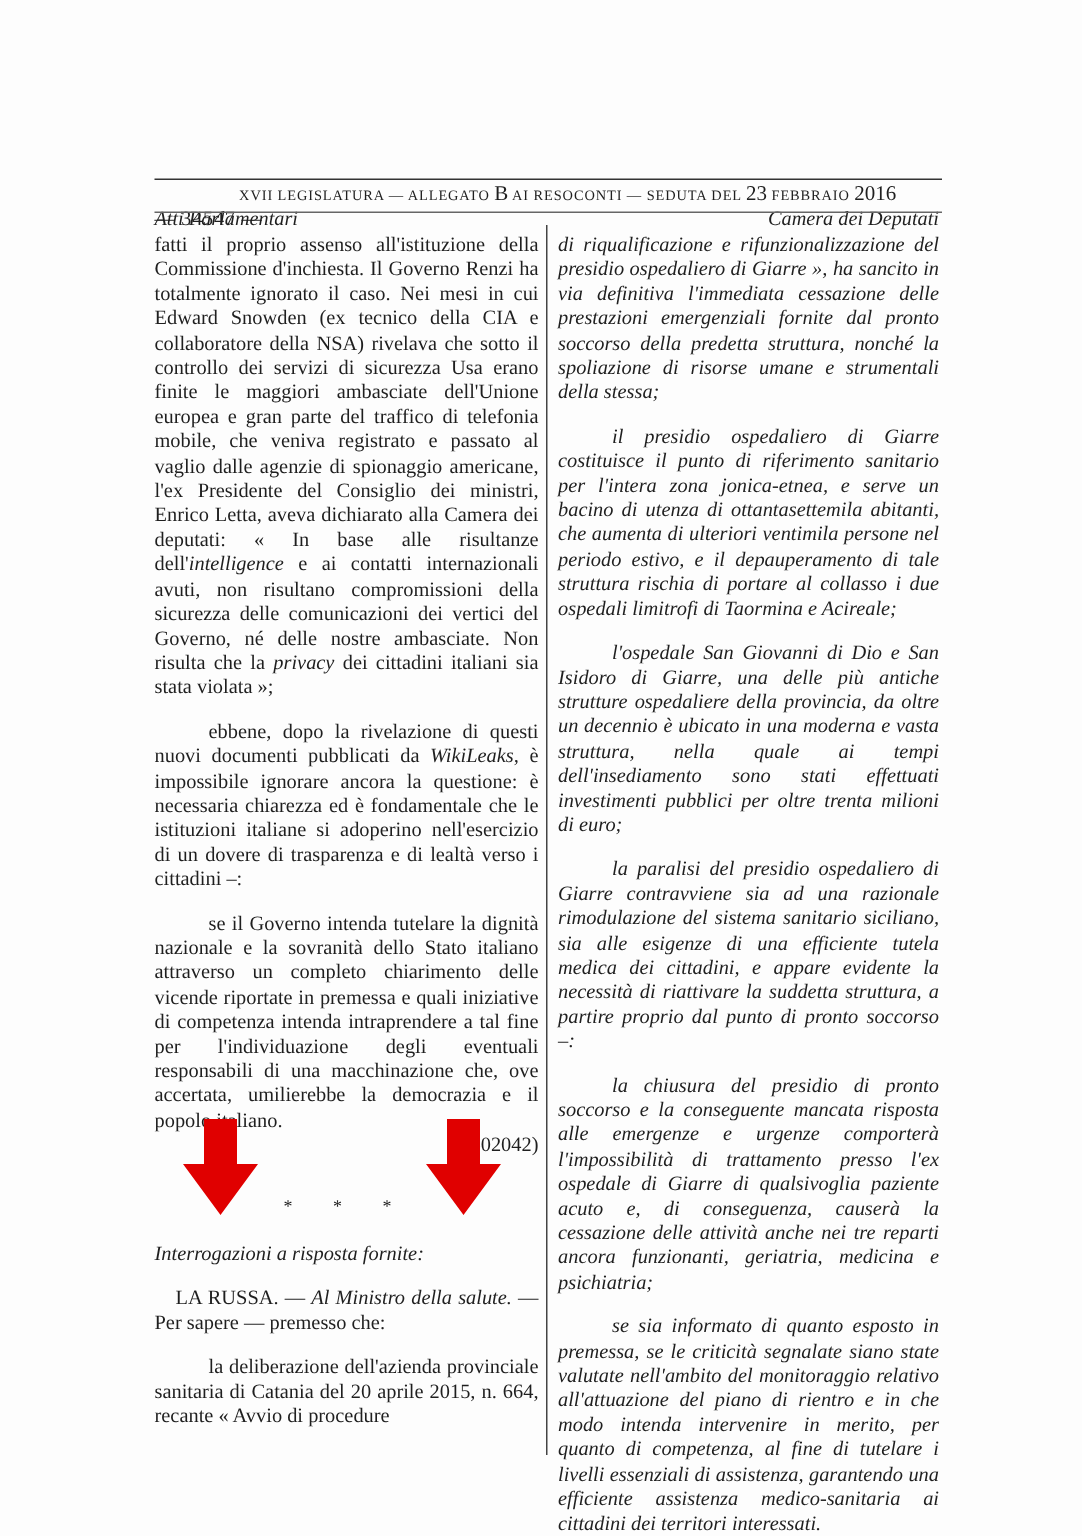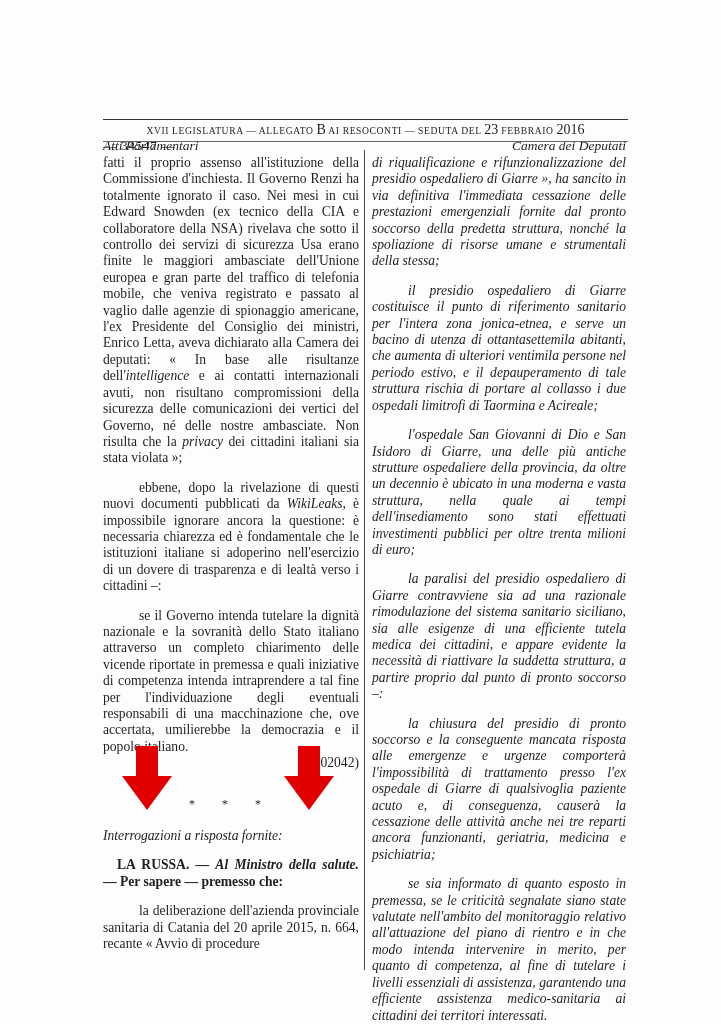--- a/index.html
+++ b/index.html
@@ -11,21 +11,21 @@
   .hdr-top {
     position: absolute; left: 103px; top: 99px; width: 523px; height: 20px;
     font-size: 13.5px;
     margin-top: 39px;
   }
   .hdr-top .left { position: absolute; left: 0; top: 0; font-style: italic; }
   .hdr-top .center { position: absolute; left: 0; right: 0; top: 0; letter-spacing: 0.5px; }
   .hdr-top .right { position: absolute; right: 0; top: 0; font-style: italic; }
   .rule1 { position: absolute; left: 103px; top: 119px; width: 525px; height: 0; border-top: 1.6px solid #333; }
   .hdr-sub {
-    position: absolute; left: 103px; top: 121px; width: 525px; text-align: center;
+    position: absolute; left: 116px; top: 121px; width: 525px; text-align: center;
     font-size: 9.6px; letter-spacing: 0.6px; line-height: 18px;
   }
   .hdr-sub .big { font-size: 14px; letter-spacing: 0; }
   .rule2 { position: absolute; left: 103px; top: 141px; width: 525px; height: 0; border-top: 1px solid #666; }
   .col {
     position: absolute; top: 155px; font-size: 13.6px; line-height: 16.4px;
     text-align: justify; hyphens: manual;
   }
   .col-left { left: 103px; width: 256px; }
   .col-right { left: 372px; width: 254px; font-style: italic; }
@@ -56,21 +56,21 @@
   </div>
   <div class="rule2"></div>
 
   <div class="col col-left">
     <p><span>fatti il proprio assenso all'istituzione della Commissione d'inchiesta. Il Governo Renzi ha totalmente ignorato il caso. Nei mesi in cui Edward Snowden (ex tecnico della CIA e collaboratore della NSA) rivelava che sotto il controllo dei servizi di sicurezza Usa erano finite le maggiori ambasciate dell'Unione europea e gran parte del traffico di telefonia mobile, che veniva registrato e passato al vaglio dalle agenzie di spionaggio americane, l'ex Presidente del Consiglio dei ministri, Enrico Letta, aveva dichiarato alla Camera dei deputati: « In base alle risultanze dell'</span><span class="it">intelligence</span><span> e ai contatti internazionali avuti, non risultano compromissioni della sicurezza delle comunicazioni dei vertici del Governo, né delle nostre ambasciate. Non risulta che la </span><span class="it">privacy</span><span> dei cittadini italiani sia stata violata »;</span></p>
     <p class="indent gap"><span>ebbene, dopo la rivelazione di questi nuovi documenti pubblicati da </span><span class="it">WikiLeaks</span><span>, è impossibile ignorare ancora la questione: è necessaria chiarezza ed è fondamentale che le istituzioni italiane si adoperino nell'esercizio di un dovere di trasparenza e di lealtà verso i cittadini –:</span></p>
     <p class="indent gap">se il Governo intenda tutelare la dignità nazionale e la sovranità dello Stato italiano attraverso un completo chiarimento delle vicende riportate in premessa e quali iniziative di competenza intenda intraprendere a tal fine per l'individuazione degli eventuali responsabili di una macchinazione che, ove accertata, umilierebbe la democrazia e il popolo italiano.</p>
     <p class="ref">(3-02042)</p>
     <p class="stars">* * *</p>
     <p class="subtitle">Interrogazioni a risposta fornite:</p>
-    <p class="indent gap" style="text-indent:14px;font-weight:bold;"><span>LA RUSSA. — </span><span class="it">Al Ministro della salute.</span><span> — Per sapere — premesso che:</span></p>
+    <p class="indent gap" style="text-indent:14px;"><span>LA RUSSA. — </span><span class="it">Al Ministro della salute.</span><span> — Per sapere — premesso che:</span></p>
     <p class="indent gap">la deliberazione dell'azienda provinciale sanitaria di Catania del 20 aprile 2015, n. 664, recante « Avvio di procedure</p>
   </div>
 
   <div class="divider" style="top:150px; height:820px;"></div>
 
   <div class="col col-right">
     <p>di riqualificazione e rifunzionalizzazione del presidio ospedaliero di Giarre », ha sancito in via definitiva l'immediata cessazione delle prestazioni emergenziali fornite dal pronto soccorso della predetta struttura, nonché la spoliazione di risorse umane e strumentali della stessa;</p>
     <p class="indent gap">il presidio ospedaliero di Giarre costituisce il punto di riferimento sanitario per l'intera zona jonica-etnea, e serve un bacino di utenza di ottantasettemila abitanti, che aumenta di ulteriori ventimila persone nel periodo estivo, e il depauperamento di tale struttura rischia di portare al collasso i due ospedali limitrofi di Taormina e Acireale;</p>
     <p class="indent gap">l'ospedale San Giovanni di Dio e San Isidoro di Giarre, una delle più antiche strutture ospedaliere della provincia, da oltre un decennio è ubicato in una moderna e vasta struttura, nella quale ai tempi dell'insediamento sono stati effettuati investimenti pubblici per oltre trenta milioni di euro;</p>
     <p class="indent gap">la paralisi del presidio ospedaliero di Giarre contravviene sia ad una razionale rimodulazione del sistema sanitario siciliano, sia alle esigenze di una efficiente tutela medica dei cittadini, e appare evidente la necessità di riattivare la suddetta struttura, a partire proprio dal punto di pronto soccorso –:</p>

